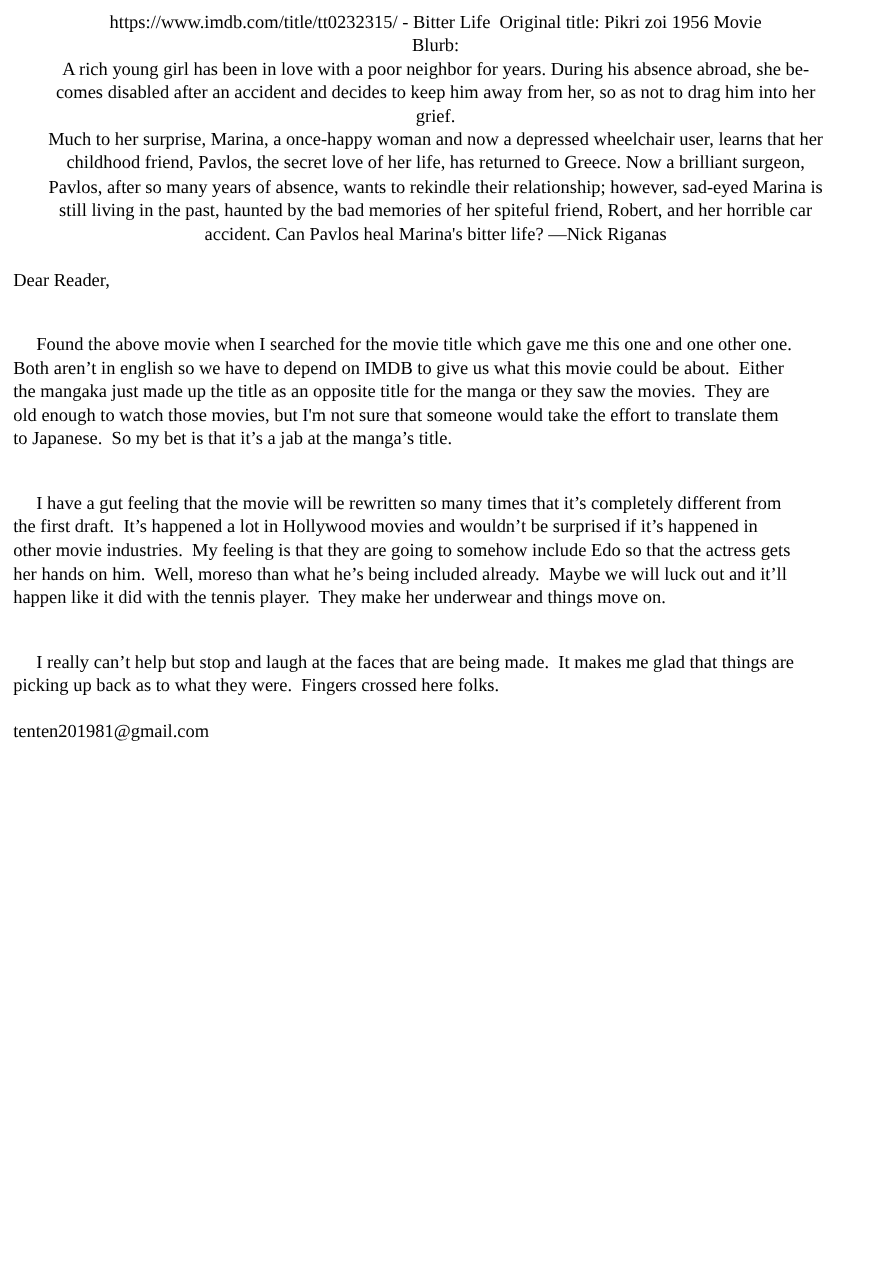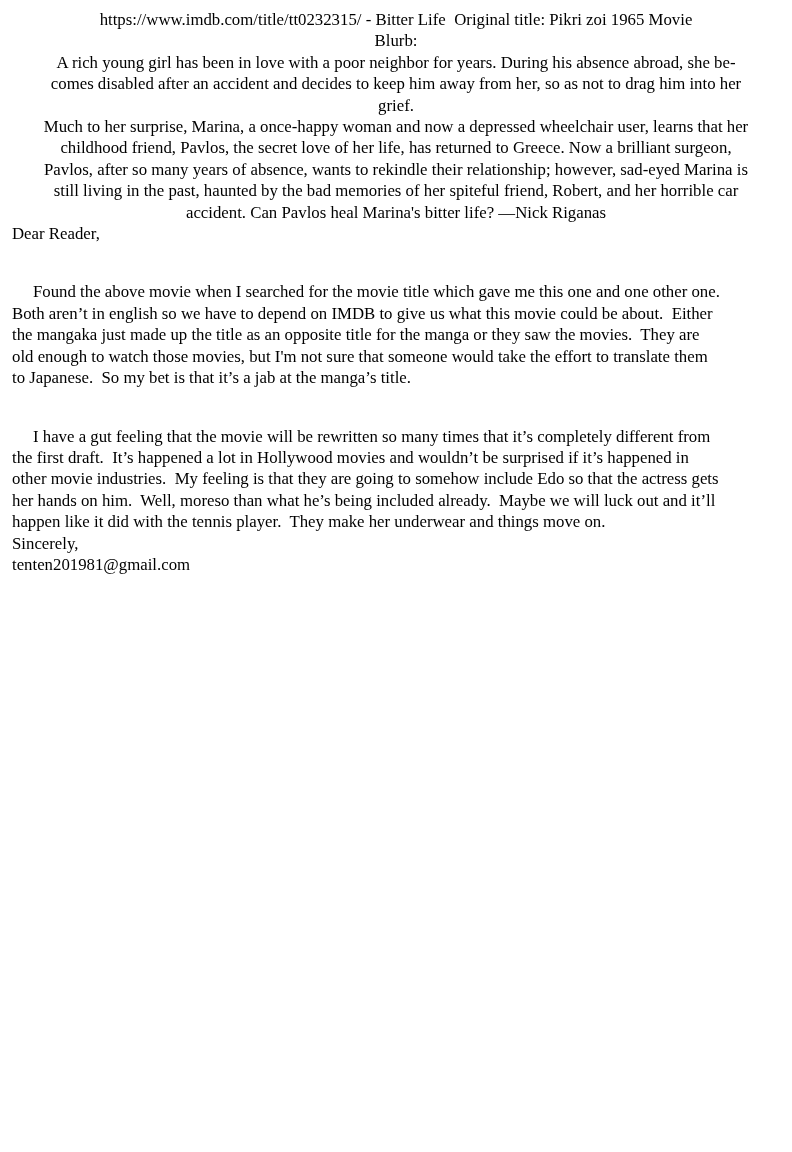--- a/index.html
+++ b/index.html
@@ -26,37 +26,38 @@
   .center-block {
     text-align: center;
   }
   .pre {
     white-space: pre-wrap;
   }
   .letter {
     text-align: left;
   }
   .block {
+    margin-top: 21px;
   }
   .para {
     margin-top: 37px;
     text-indent: 21px;
     white-space: pre-wrap;
   }
   .sig-line {
     margin: 0;
   }
 </style>
 </head>
 <body>
 
 <div class="page">
 
   <div class="center-block">
-    <div class="pre">https://www.imdb.com/title/tt0232315/ - Bitter Life  Original title: Pikri zoi 1965 Movie</div>
+    <div class="pre">https://www.imdb.com/title/tt0232315/ - Bitter Life  Original title: Pikri zoi 1956 Movie</div>
     <div>Blurb:</div>
     <div class="pre">A rich young girl has been in love with a poor neighbor for years. During his absence abroad, she be-
 comes disabled after an accident and decides to keep him away from her, so as not to drag him into her
 grief.</div>
     <div class="pre">Much to her surprise, Marina, a once-happy woman and now a depressed wheelchair user, learns that her
 childhood friend, Pavlos, the secret love of her life, has returned to Greece. Now a brilliant surgeon,
 Pavlos, after so many years of absence, wants to rekindle their relationship; however, sad-eyed Marina is
 still living in the past, haunted by the bad memories of her spiteful friend, Robert, and her horrible car
 accident. Can Pavlos heal Marina's bitter life? —Nick Riganas</div>
   </div>
@@ -67,21 +68,22 @@
     <div class="para">Found the above movie when I searched for the movie title which gave me this one and one other one.
 Both aren’t in english so we have to depend on IMDB to give us what this movie could be about.  Either
 the mangaka just made up the title as an opposite title for the manga or they saw the movies.  They are
 old enough to watch those movies, but I'm not sure that someone would take the effort to translate them
 to Japanese.  So my bet is that it’s a jab at the manga’s title.</div>
     <div class="para">I have a gut feeling that the movie will be rewritten so many times that it’s completely different from
 the first draft.  It’s happened a lot in Hollywood movies and wouldn’t be surprised if it’s happened in
 other movie industries.  My feeling is that they are going to somehow include Edo so that the actress gets
 her hands on him.  Well, moreso than what he’s being included already.  Maybe we will luck out and it’ll
 happen like it did with the tennis player.  They make her underwear and things move on.</div>
+    <div class="para">I really can’t help but stop and laugh at the faces that are being made.  It makes me glad that things are
+picking up back as to what they were.  Fingers crossed here folks.</div>
 
-    <div class="block">Sincerely,</div>
 
     <div class="block">
       <div class="sig-line">tenten201981@gmail.com</div>
     </div>
   </div>
 
 </div>
 
 </body></html>

